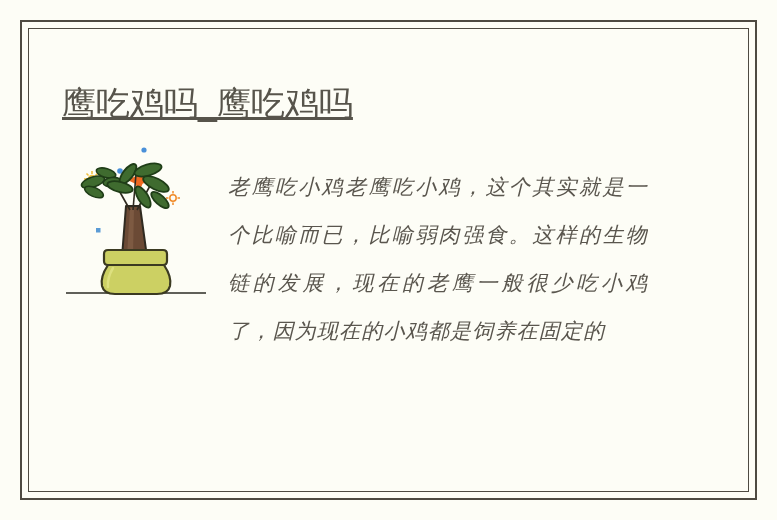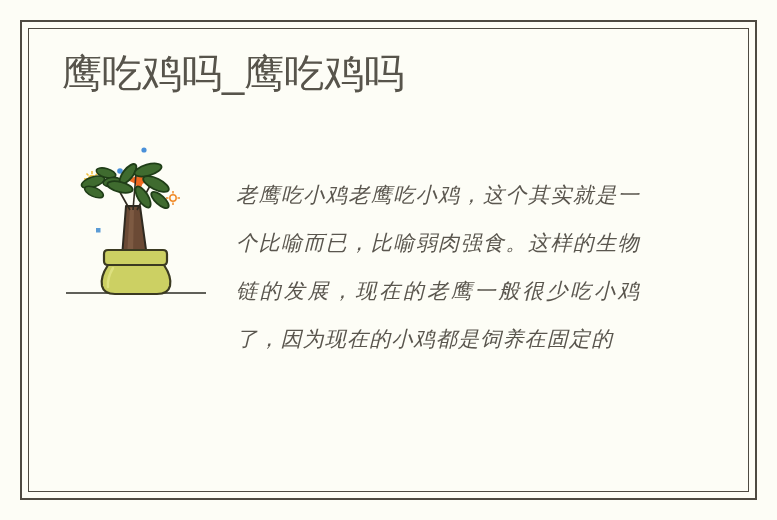--- a/index.html
+++ b/index.html
@@ -41,27 +41,28 @@
     height: 464px;
     border: 1px solid #4e4a42;
     box-sizing: border-box;
     pointer-events: none;
   }
 
   
   .title {
     position: absolute;
     left: 62px;
-    top: 54px;
+    top: 84px;
     font-family: "Liberation Sans", "DejaVu Sans", sans-serif;
-    font-size: 40px;
+    font-size: 34px;
     line-height: 38px;
     color: #57544b;
     letter-spacing: 0px;
     white-space: nowrap;
+    text-decoration: underline;
   }
 
   
   .illustration {
     position: absolute;
     left: 60px;
     top: 140px;
     width: 152px;
     height: 170px;
   }
@@ -72,21 +73,21 @@
   
   .article-body {
     position: absolute;
     left: 228px;
     top: 163px;
     width: 420px;
     height: 240px;
     overflow: hidden;
   }
   .article-body p {
-    margin: 8px;
+    margin: 0;
     font-family: "DejaVu Sans", "Liberation Sans", sans-serif;
     font-size: 21px;
     line-height: 48px;
     color: #5a564e;
     letter-spacing: 1.2px;
     text-align: justify;
     text-align-last: left;
     font-style: italic;
   }
 </style>

